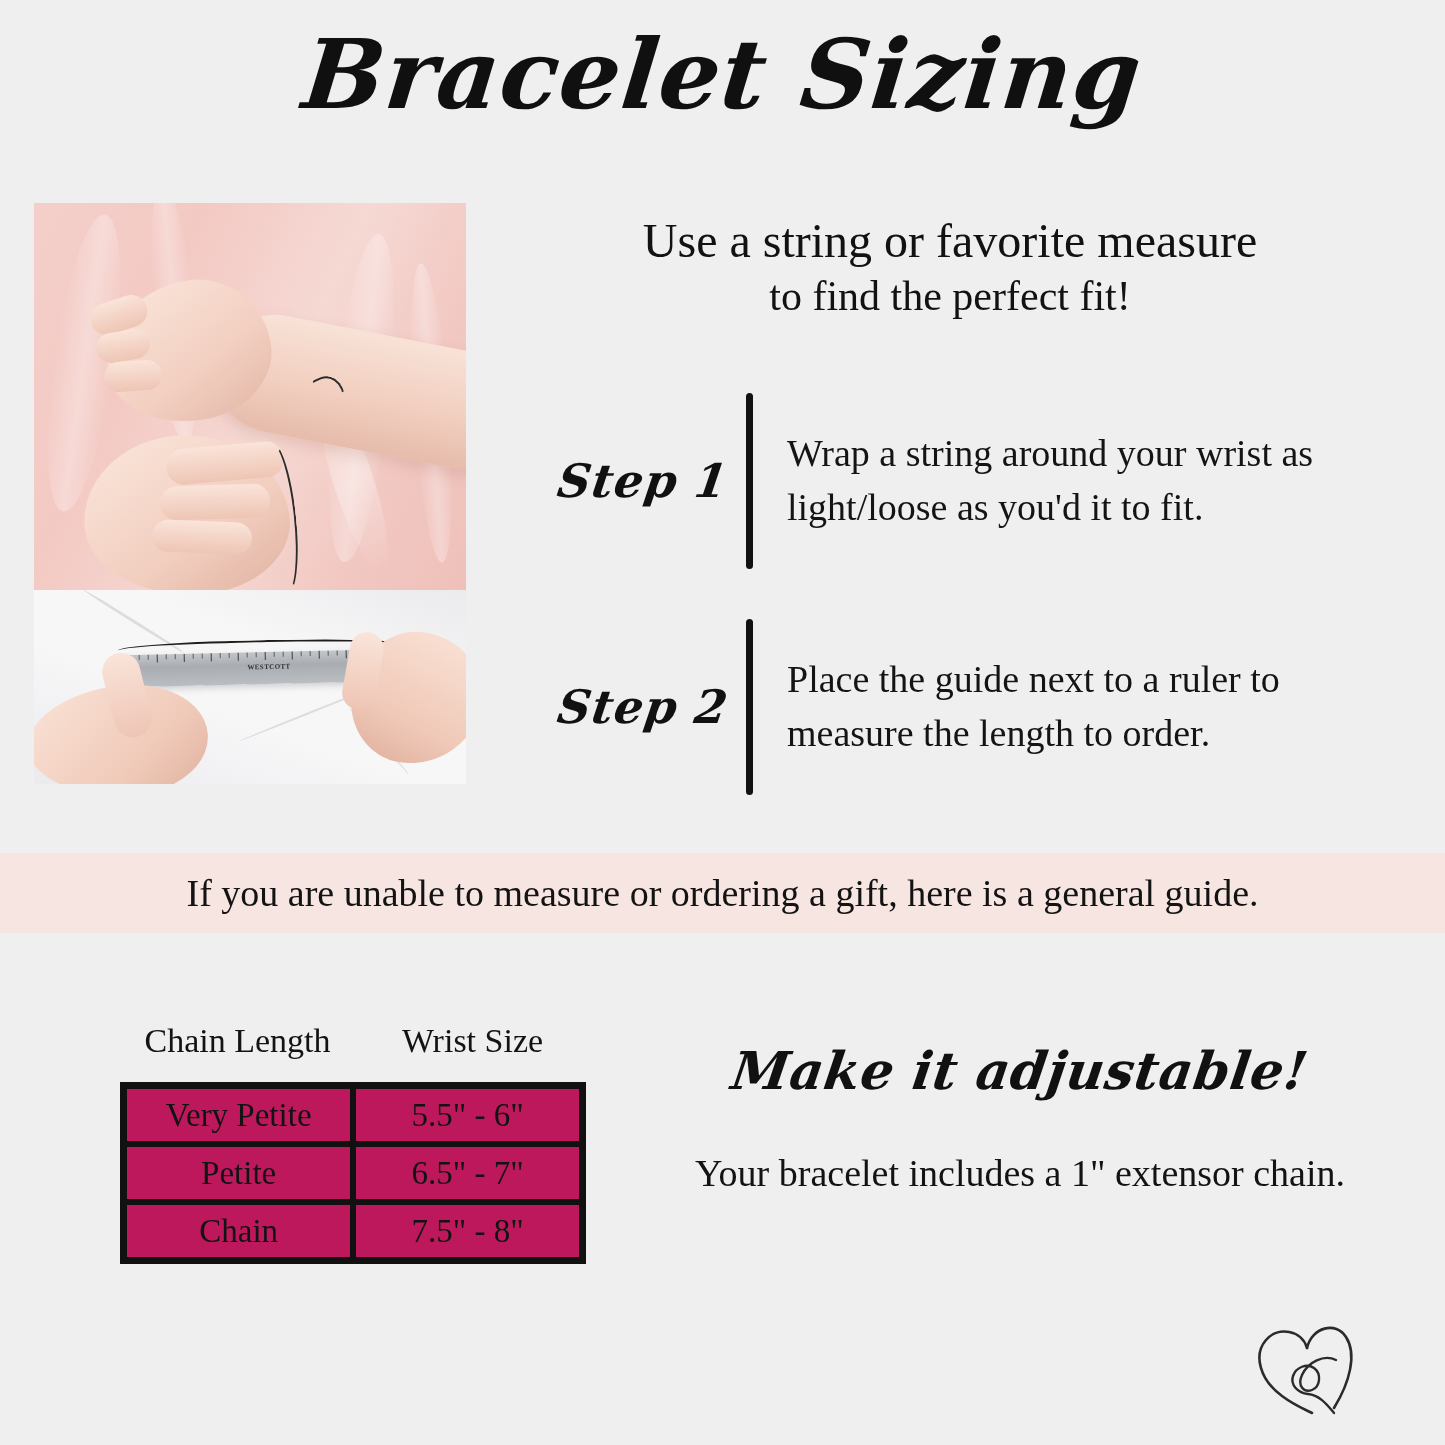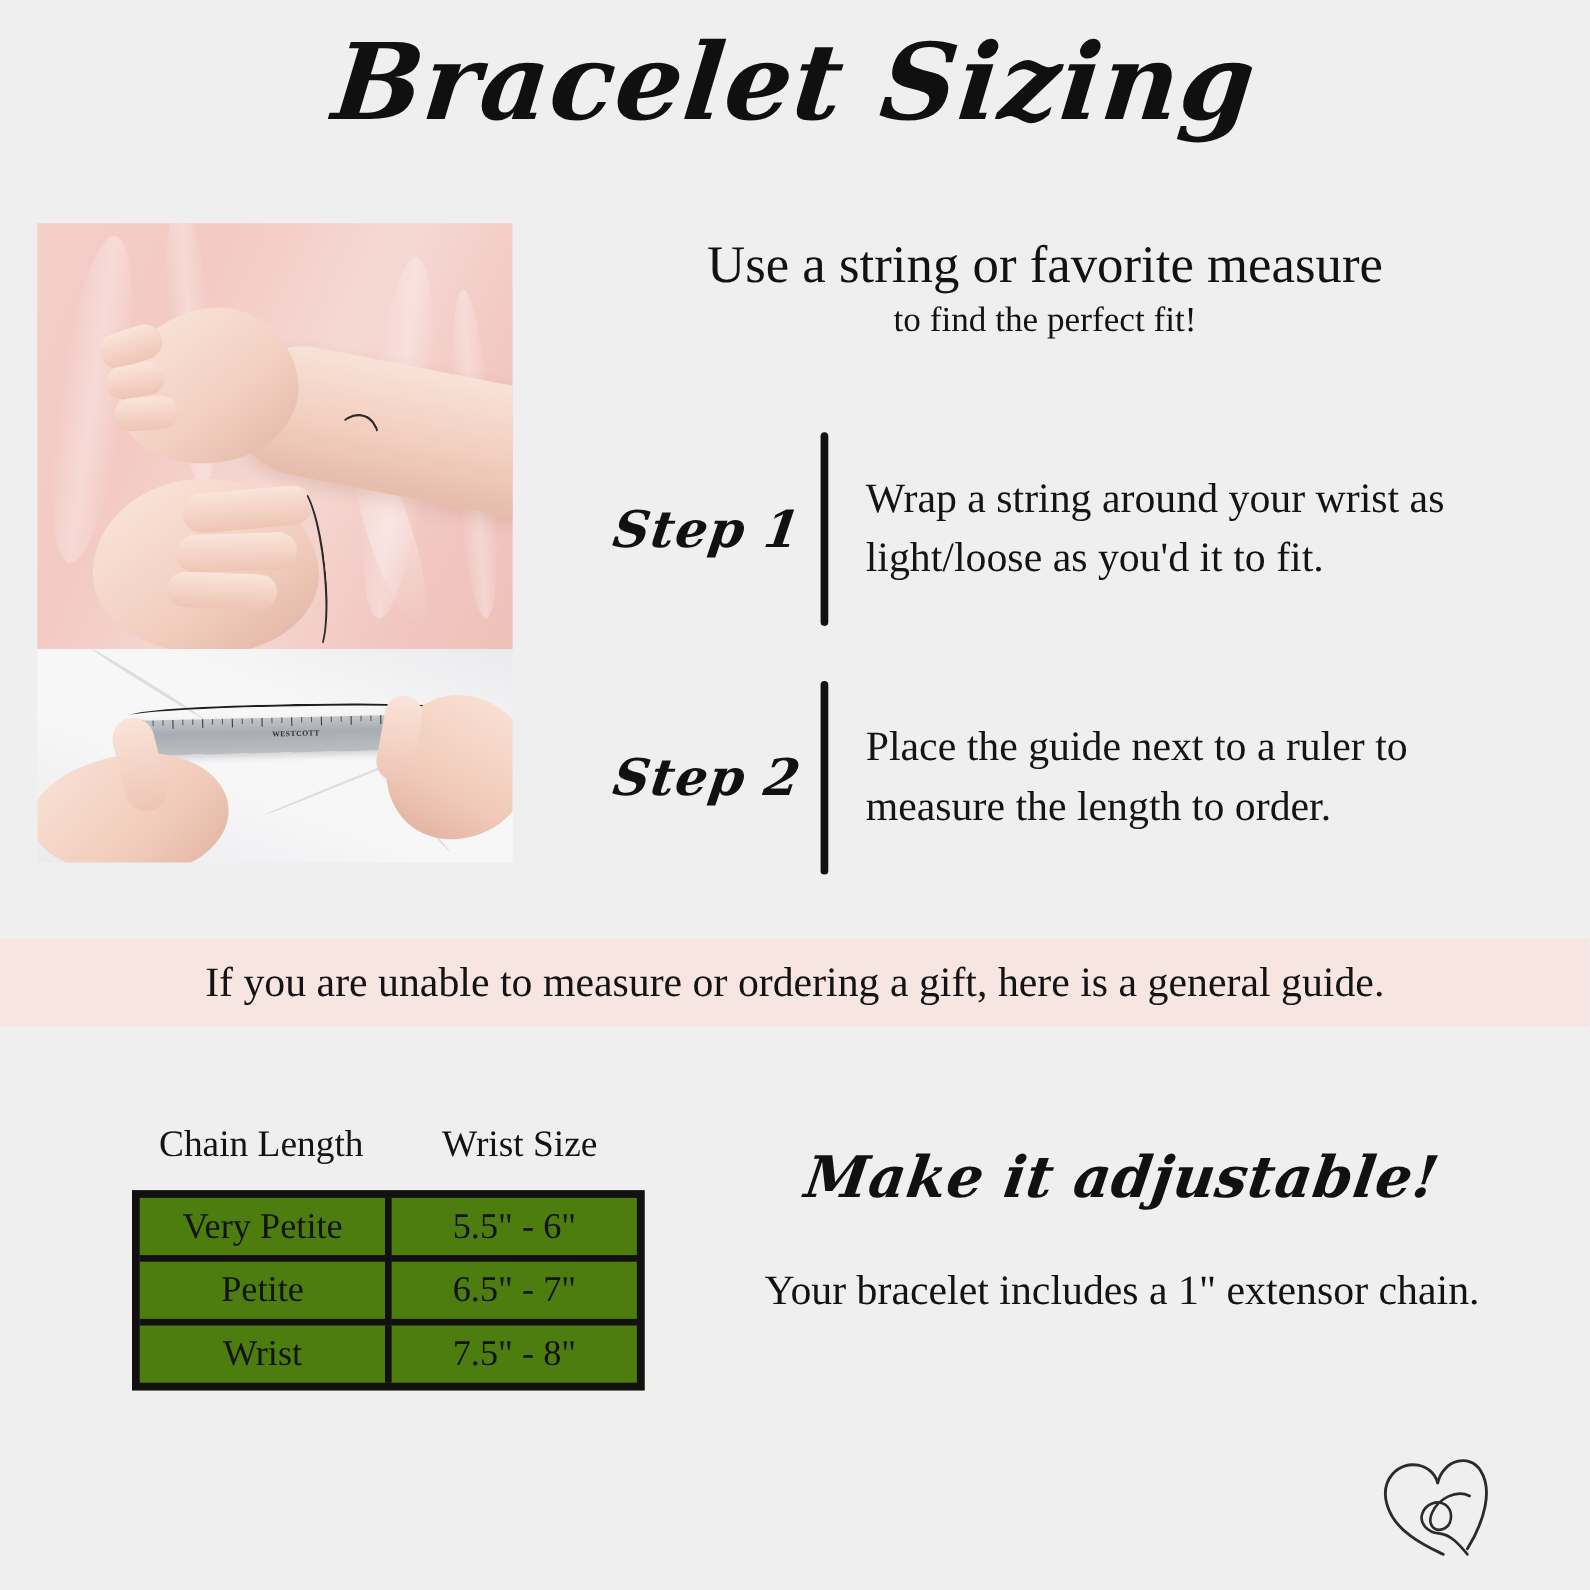--- a/index.html
+++ b/index.html
@@ -182,21 +182,21 @@
   .intro {
     position: absolute;
     left: 500px;
     top: 212px;
     width: 900px;
     text-align: center;
     color: #121212;
     line-height: 1.22;
   }
   .intro .l1 { font-size: 48px; display: block; }
-  .intro .l2 { font-size: 32px; display: block; }
+  .intro .l2 { font-size: 42px; display: block; }
 
   
   .step {
     position: absolute;
     display: flex;
     align-items: center;
   }
   .step-1 { left: 548px; top: 393px; }
   .step-2 { left: 548px; top: 619px; }
   .step-label {
@@ -258,21 +258,21 @@
     text-align: center;
   }
   .th-1 { width: 235px; }
   .th-2 { width: 235px; }
 
   .sizetable {
     border-collapse: separate;
     border-spacing: 0;
     border: 7px solid #111;
     width: 466px;
-    background: #4d7c0f;
+    background: #be185d;
   }
   .sizetable td {
     height: 52px;
     font-size: 33px;
     color: #131313;
     text-align: center;
     vertical-align: middle;
     border-bottom: 6px solid #111;
     padding: 0;
   }
@@ -420,21 +420,21 @@
       <tbody>
         <tr>
           <td class="col-1">Very Petite</td>
           <td class="col-2">5.5" - 6"</td>
         </tr>
         <tr>
           <td class="col-1">Petite</td>
           <td class="col-2">6.5" - 7"</td>
         </tr>
         <tr>
-          <td class="col-1">Wrist</td>
+          <td class="col-1">Chain</td>
           <td class="col-2">7.5" - 8"</td>
         </tr>
       </tbody>
     </table>
   </div>
 
   <div class="adj">
     <div class="adj-title">Make it adjustable!</div>
     <div class="adj-sub">Your  bracelet includes a 1" extensor chain.</div>
   </div>

